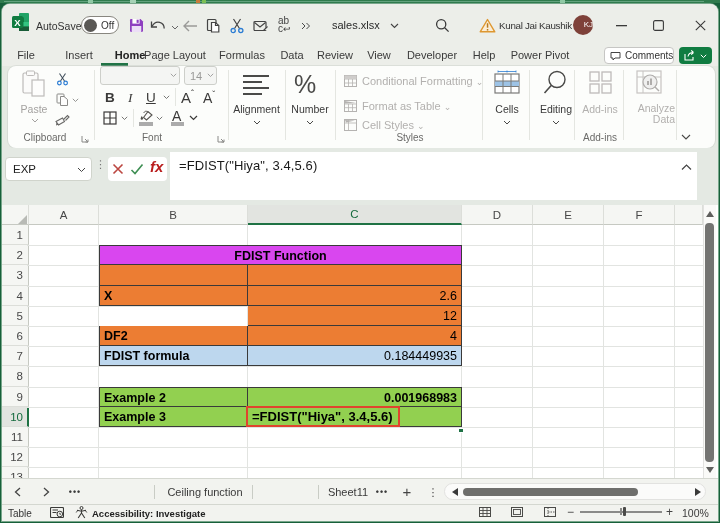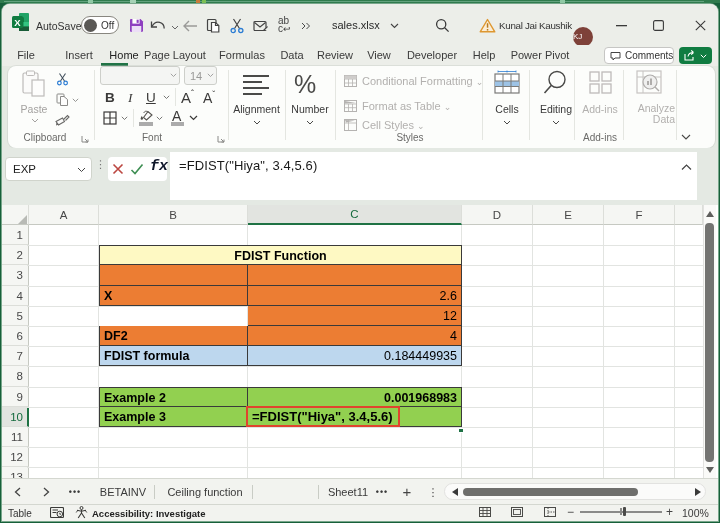--- a/index.html
+++ b/index.html
@@ -123,37 +123,37 @@
         <path d="M9.7 9.7 L13.6 13.6" stroke="#3a3a3a" stroke-width="1.3"></path>
       </svg>
 
       <svg class="abs" style="left:477px;top:14px" width="17" height="15" viewBox="0 0 17 15">
         <path d="M8.5 1.5 L15.8 13.8 L1.2 13.8 Z" fill="#FBEDD5" stroke="#DE9730" stroke-width="1.4" stroke-linejoin="round"></path>
         <rect x="7.8" y="5.2" width="1.5" height="4.5" fill="#B97B1F"></rect>
         <rect x="7.8" y="11" width="1.5" height="1.6" fill="#B97B1F"></rect>
       </svg>
       <div class="tbtxt" style="left:497px;top:17px;font-size:9.8px;letter-spacing:-0.3px;">Kunal Jai Kaushik</div>
 
-      <div class="abs" style="left:571px;top:11px;width:20px;height:20px;border-radius:50%;background:#7E4139;color:#fff;font-size:8px;text-align:left;line-height:20px;margin-top:12px;">KJ</div>
+      <div class="abs" style="left:571px;top:11px;width:20px;height:20px;border-radius:50%;background:#7E4139;color:#fff;font-size:8px;text-align:right;line-height:20px;">KJ</div>
 
       <svg class="abs" style="left:614px;top:21px" width="11" height="2" viewBox="0 0 11 2">
           <rect width="11" height="1.3" fill="#3a3a3a"></rect>
         </svg>
       <svg class="abs" style="left:651px;top:16px" width="11" height="11" viewBox="0 0 11 11">
           <rect x="0.6" y="0.6" width="9.8" height="9.8" rx="1.5" fill="none" stroke="#3a3a3a" stroke-width="1.1"></rect>
         </svg>
       <svg class="abs" style="left:693px;top:16px" width="11" height="11" viewBox="0 0 11 11">
           <path d="M0.8 0.8 L10.2 10.2 M10.2 0.8 L0.8 10.2" stroke="#3a3a3a" stroke-width="1.1"></path>
         </svg>
     </div>
     <div id="tabrow">
         <div class="abs" style="left:-2px;top:0;width:720px;height:21px;">
       <div class="rtab" style="left:14px;width:24px;">File</div>
       <div class="rtab" style="left:42px;width:30px;margin-left:22px;">Insert</div>
-      <div class="rtab" style="left:108px;width:32px;font-weight:normal;color:#222;">Home</div>
+      <div class="rtab" style="left:114px;width:32px;font-weight:bold;color:#222;">Home</div>
       <div class="abs" style="left:101px;top:18px;width:27px;height:2.5px;background:#217346;"></div>
       <div class="rtab" style="left:144px;width:62px;">Page Layout</div>
       <div class="rtab" style="left:218px;width:48px;">Formulas</div>
       <div class="rtab" style="left:278px;width:28px;">Data</div>
       <div class="rtab" style="left:316px;width:38px;">Review</div>
       <div class="rtab" style="left:365px;width:28px;">View</div>
       <div class="rtab" style="left:404px;width:56px;">Developer</div>
       <div class="rtab" style="left:471px;width:26px;">Help</div>
       <div class="rtab" style="left:509px;width:62px;">Power Pivot</div>
 
@@ -351,21 +351,21 @@
           <path d="M1 1 L4.5 4.5 L8 1" fill="none" stroke="#444" stroke-width="1"></path>
         </svg>
       <div class="abs" style="left:95px;top:14px;width:3px;height:16px;color:#777;font-size:11px;line-height:5px;">⋮</div>
       <div class="abs" style="left:108px;top:9px;width:59px;height:24px;background:#fff;border-radius:4px;"></div>
       <svg class="abs" style="left:112px;top:15px" width="12" height="12" viewBox="0 0 12 12">
           <path d="M1.5 1.5 L10.5 10.5 M10.5 1.5 L1.5 10.5" stroke="#BC4741" stroke-width="1.6" fill="none"></path>
         </svg>
       <svg class="abs" style="left:130px;top:15px" width="14" height="12" viewBox="0 0 14 12">
           <path d="M1.5 7 L5 10.5 L12.5 1.5" stroke="#3F8F54" stroke-width="1.6" fill="none"></path>
         </svg>
-      <div class="abs" style="left:150px;top:10px;font-size:15px;font-style:italic;font-family:Liberation Mono, monospace;color:#0f172a;font-weight:bold;">fx</div>
+      <div class="abs" style="left:150px;top:10px;font-size:15px;font-style:italic;font-family:Liberation Sans, sans-serif;color:#b91c1c;font-weight:bold;">fx</div>
       <div class="abs" style="left:170px;top:4px;width:527px;height:48px;background:#fff;"></div>
       <div class="abs" style="left:179px;top:10px;font-size:13px;letter-spacing:0.1px;color:#1a1a1a;">=FDIST("Hiya", 3.4,5.6)</div>
       <svg class="abs" style="left:681px;top:16px" width="11" height="7" viewBox="0 0 11 7">
           <path d="M1 5.5 L5.5 1 L10 5.5" fill="none" stroke="#444" stroke-width="1.2"></path>
         </svg>
     </div>
     <div id="grid">
 
       <div class="colhead" style="left:0;width:29px;"></div>
       <svg class="abs" style="left:18px;top:10px" width="9" height="9" viewBox="0 0 9 9">
@@ -405,21 +405,21 @@
       <div class="ghline" style="top:100.8px;width:676px;"></div>
       <div class="ghline" style="top:121px;width:676px;"></div>
       <div class="ghline" style="top:141.2px;width:676px;"></div>
       <div class="ghline" style="top:161.4px;width:676px;"></div>
       <div class="ghline" style="top:181.6px;width:676px;"></div>
       <div class="ghline" style="top:201.8px;width:676px;"></div>
       <div class="ghline" style="top:222px;width:676px;"></div>
       <div class="ghline" style="top:242.2px;width:676px;"></div>
       <div class="ghline" style="top:262.4px;width:676px;"></div>
 
-      <div class="cell" style="left:99px;top:40.2px;width:363px;background:#fef9c3;border:1px solid #3a3a3a;text-align:center;font-weight:bold;">FDIST Function</div>
+      <div class="cell" style="left:99px;top:40.2px;width:363px;background:#d946ef;border:1px solid #3a3a3a;text-align:center;font-weight:bold;">FDIST Function</div>
       <div class="cell" style="left:99px;top:60.4px;width:149px;background:#EC7D33;border:1px solid #3a3a3a;border-top:none;"></div>
       <div class="cell" style="left:248px;top:60.4px;width:214px;background:#EC7D33;border:1px solid #3a3a3a;border-top:none;border-left:none;"></div>
       <div class="cell bold lt" style="left:99px;top:80.6px;width:149px;background:#EC7D33;border:1px solid #3a3a3a;border-top:none;">X</div>
       <div class="cell rt" style="left:248px;top:80.6px;width:214px;background:#EC7D33;border:1px solid #3a3a3a;border-top:none;border-left:none;">2.6</div>
       <div class="cell rt" style="left:248px;top:100.8px;width:214px;background:#EC7D33;border:1px solid #3a3a3a;border-top:none;border-left:none;">12</div>
       <div class="cell bold lt" style="left:99px;top:121px;width:149px;background:#EC7D33;border:1px solid #3a3a3a;border-top:none;">DF2</div>
       <div class="cell rt" style="left:248px;top:121px;width:214px;background:#EC7D33;border:1px solid #3a3a3a;border-top:none;border-left:none;">4</div>
       <div class="cell bold lt" style="left:99px;top:141.2px;width:149px;background:#BDD7EE;border:1px solid #3a3a3a;border-top:none;">FDIST formula</div>
       <div class="cell rt" style="left:248px;top:141.2px;width:214px;background:#BDD7EE;border:1px solid #3a3a3a;border-top:none;border-left:none;">0.184449935</div>
 
@@ -441,21 +441,20 @@
         </svg>
     </div>
     <div id="tabsbar">
       <svg class="abs" style="left:14px;top:8px" width="7" height="10" viewBox="0 0 7 10">
           <path d="M6 1 L1.5 5 L6 9" fill="none" stroke="#444" stroke-width="1.3"></path>
         </svg>
       <svg class="abs" style="left:43px;top:8px" width="7" height="10" viewBox="0 0 7 10">
           <path d="M1 1 L5.5 5 L1 9" fill="none" stroke="#444" stroke-width="1.3"></path>
         </svg>
       <div class="stab" style="left:65px;width:20px;letter-spacing:1px;font-weight:bold;font-size:9px;">•••</div>
-      <div class="stab" style="left:92px;width:62px;">BETAINV</div>
       <div class="stsep" style="left:154px;"></div>
       <div class="stab" style="left:160px;width:90px;">Ceiling function</div>
       <div class="stsep" style="left:252px;"></div>
       <div class="stsep" style="left:318px;"></div>
       <div class="stab" style="left:322px;width:52px;">Sheet11</div>
       <div class="stab" style="left:372px;width:20px;letter-spacing:1px;font-weight:bold;font-size:9px;">•••</div>
       <div class="stab" style="left:398px;width:18px;font-size:15px;color:#444;">+</div>
       <div class="stab" style="left:427px;width:12px;font-size:11px;color:#444;">⋮</div>
 
       <div class="abs" style="left:444px;top:4px;width:262px;height:17px;background:#FBFBFA;border:1px solid #E2E2E0;border-radius:9px;"></div>

